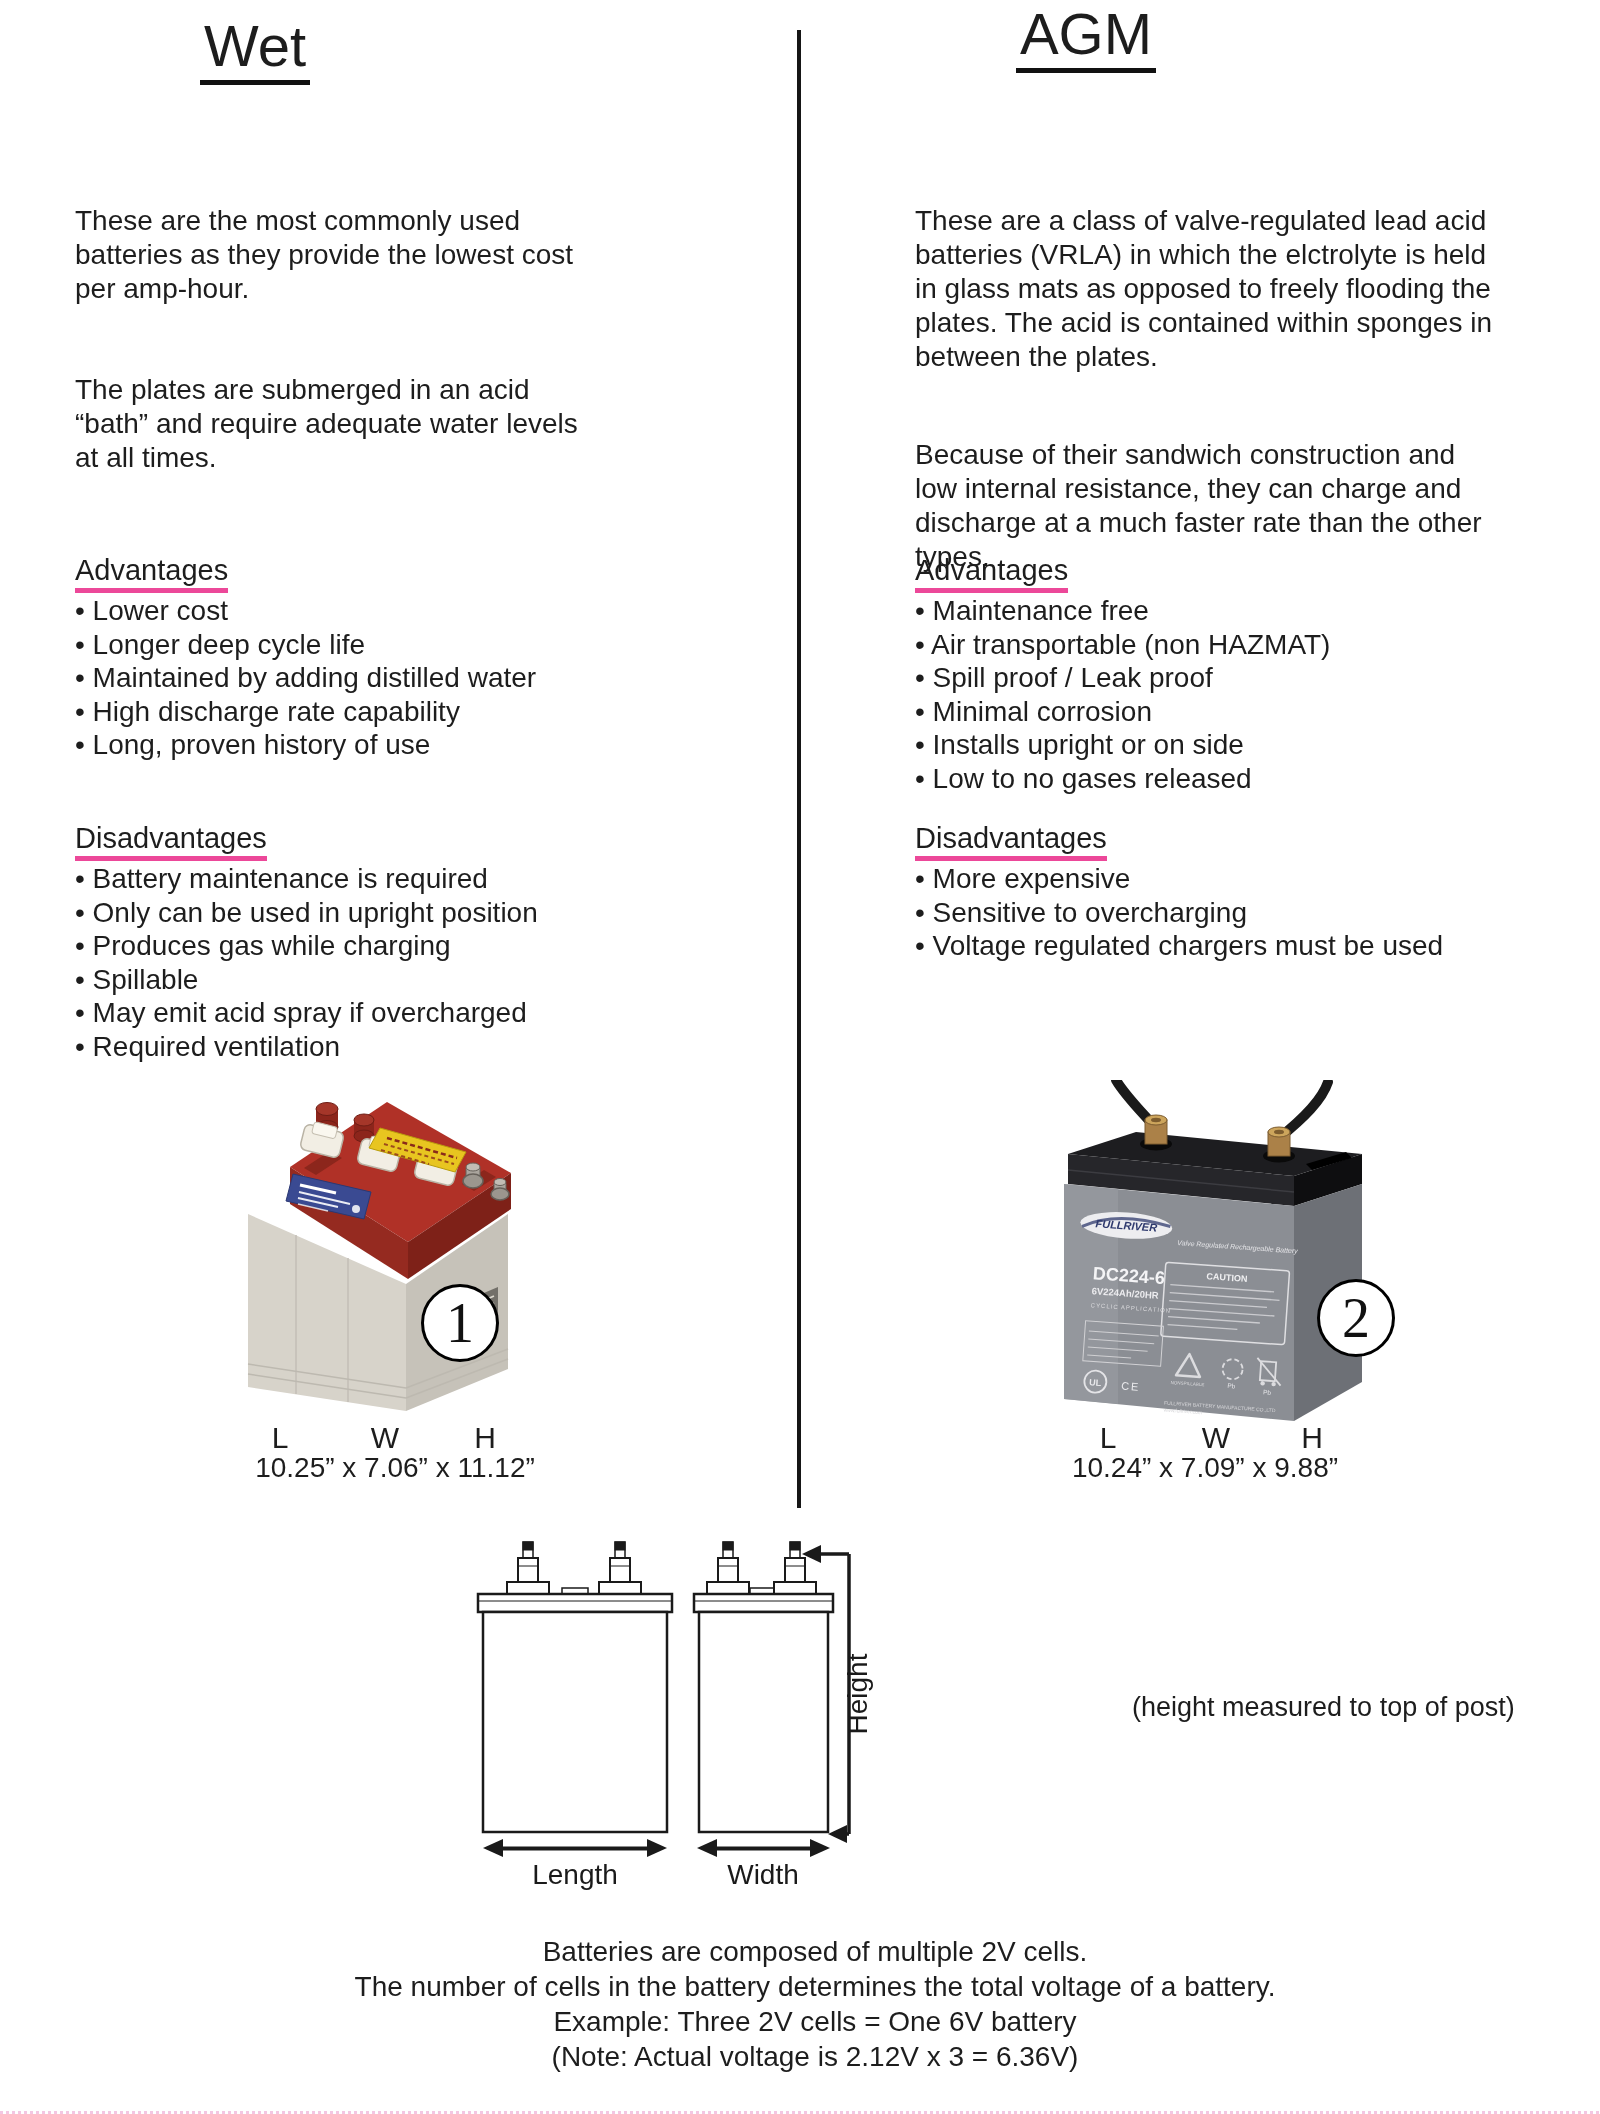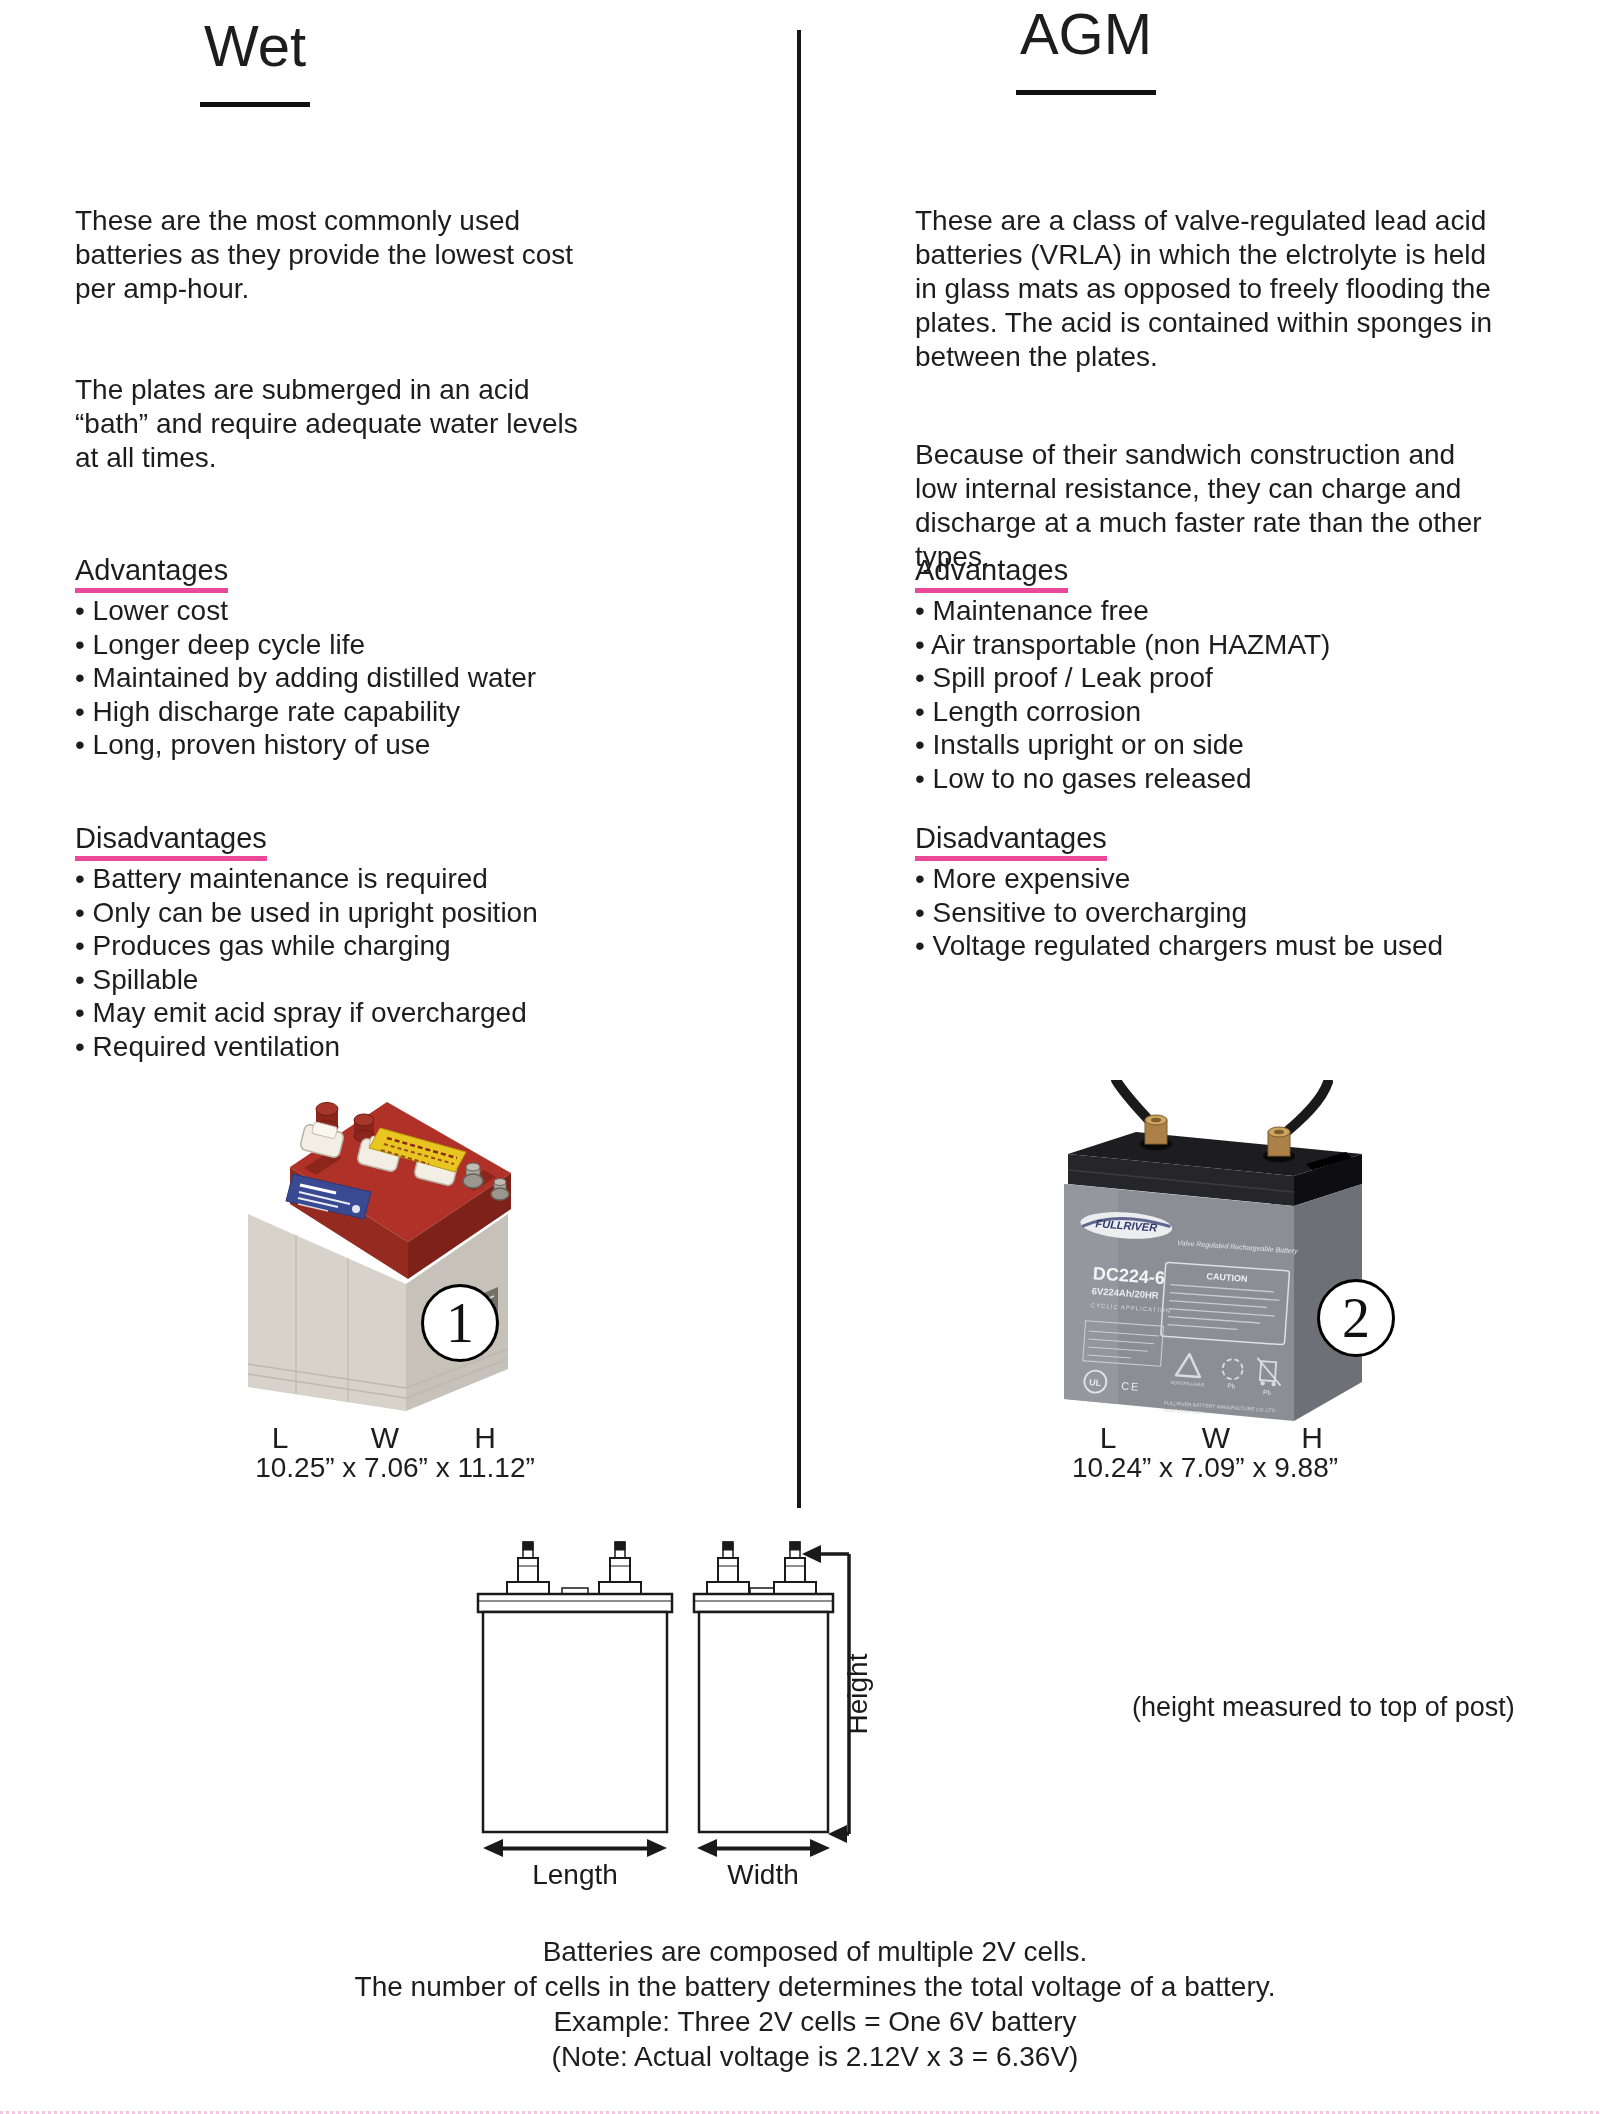--- a/index.html
+++ b/index.html
@@ -1,20 +1,20 @@
 <!DOCTYPE html>
 <html><head>
 <meta charset="utf-8">
 <style>
   html,body{margin:0;padding:0;background:#fff;}
   .page{position:relative;width:1600px;height:2114px;background:#ffffff;overflow:hidden;
         font-family:"Liberation Sans",sans-serif;color:#1d1d1d;}
   .abs{position:absolute;}
   .title{font-size:58px;line-height:1.05;text-align:center;}
-  .title span{display:inline-block;border-bottom:5px solid #111;padding:0 4px 25px 4px;}
+  .title span{display:inline-block;border-bottom:5px solid #111;padding:0 4px 3px 4px;}
   .para{font-size:28px;line-height:34px;white-space:pre-line;}
   .para p{margin:0 0 33px 0;white-space:pre-line;}
   .list-head{font-size:29px;line-height:29px;}
   .list-head span{display:inline-block;border-bottom:5px solid #ec4899;padding-bottom:3px;}
   ul.blist{list-style:none;margin:0;padding:0;font-size:28px;line-height:33.5px;}
   .dimletter{font-size:30px;transform:translateX(-50%);}
   .dims{font-size:28px;text-align:center;}
   .badge{position:absolute;width:72px;height:72px;border-radius:50%;background:#fff;border:3px solid #000;
          display:flex;align-items:center;justify-content:center;
          font-family:"Liberation Serif",serif;font-size:56px;color:#111;z-index:6;}
@@ -153,21 +153,21 @@
 types.</p>
   </div>
 
   <div class="abs list-head" style="left:915px;top:556px;">
     <span>Advantages</span>
   </div>
   <ul class="abs blist" style="left:915px;top:594px;">
     <li>• Maintenance free</li>
     <li>• Air transportable (non HAZMAT)</li>
     <li>• Spill proof / Leak proof</li>
-    <li>• Length corrosion</li>
+    <li>• Minimal corrosion</li>
     <li>• Installs upright or on side</li>
     <li>• Low to no gases released</li>
   </ul>
 
   <div class="abs list-head" style="left:915px;top:824px;">
     <span>Disadvantages</span>
   </div>
   <ul class="abs blist" style="left:915px;top:862px;">
     <li>• More expensive</li>
     <li>• Sensitive to overcharging</li>

